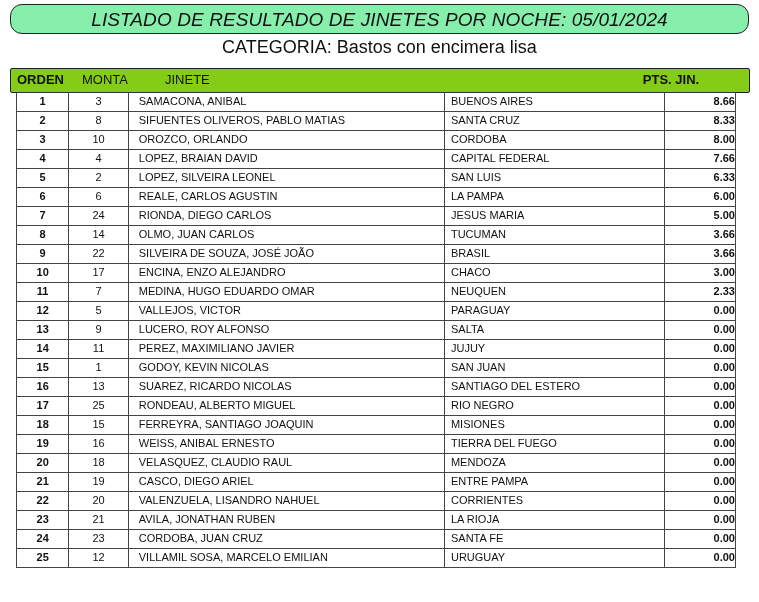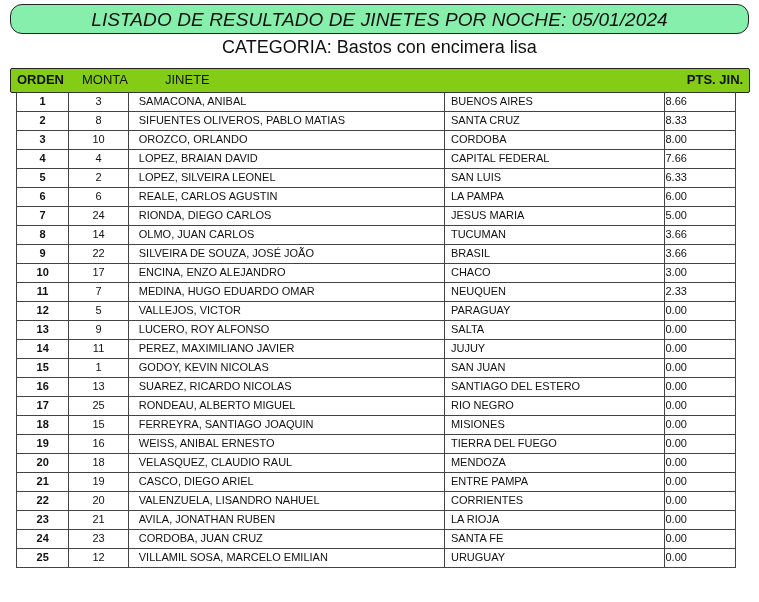--- a/index.html
+++ b/index.html
@@ -20,34 +20,34 @@
   .colhead {
     position:absolute; left:10px; top:68px; width:740px; height:25px;
     border:1px solid #222; border-radius:2px; background:#84cc16; box-sizing:border-box;
   }
   .ch { position:absolute; top:0; line-height:22px; font-size:13px; }
   .ch.bold { font-weight:bold; }
   .ch-orden { left:6px; }
   .ch-monta { left:63px;margin-left:8px; }
   .ch-jinete { left:130px;margin-left:24px; }
   .ch-deleg { left:437px; }
-  .ch-pts { left:672px; width:64px; text-align:center; }
+  .ch-pts { left:628px; width:64px; text-align:center; }
   table.results {
     position:absolute; left:16px; top:92px; border-collapse:collapse;
     table-layout:fixed; width:720px;
   }
   table.results td {
     height:19px; padding:0; border:1px solid #444; border-top:1px solid #333;
     font-size:11px; line-height:12px; vertical-align:top; white-space:nowrap; overflow:hidden;
   }
   td.c-orden { width:52px; text-align:center; font-weight:bold; }
   td.c-monta { width:59px; text-align:center; }
   td.c-jinete { width:314px; padding-left:10px !important;margin-top:36px; }
   td.c-deleg { width:219px; padding-left:6px !important; }
-  td.c-pts { width:70px; text-align:left; font-weight:normal; }
+  td.c-pts { width:70px; text-align:right; font-weight:bold; }
   td.c-orden, td.c-monta, td.c-jinete, td.c-deleg, td.c-pts { box-sizing:border-box; }
   .inner { display:block; padding-top:2px; }
 </style>
 </head>
 <body>
 
 <div class="title-box">
   <div class="title">LISTADO DE RESULTADO DE JINETES POR NOCHE: 05/01/2024</div>
 </div>
 <div class="subtitle">CATEGORIA: Bastos con encimera lisa</div>

